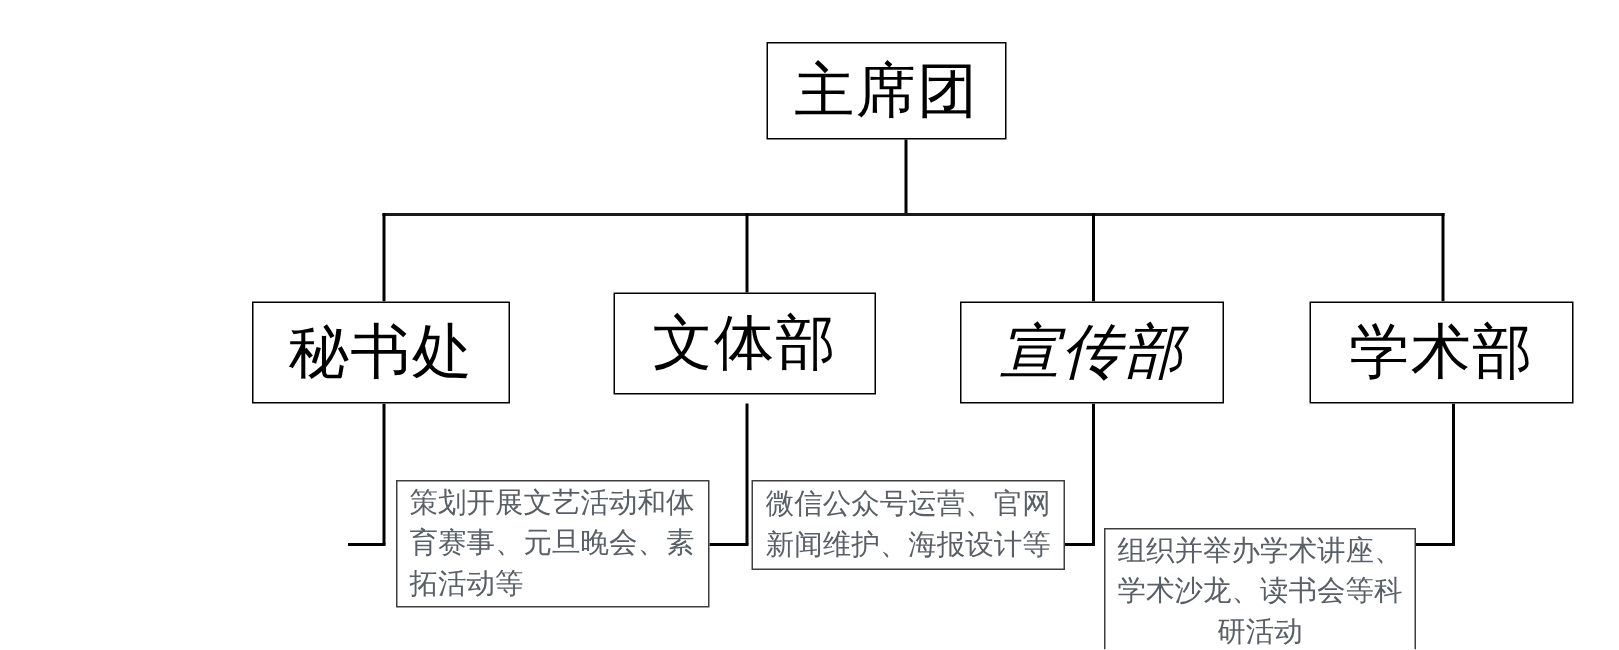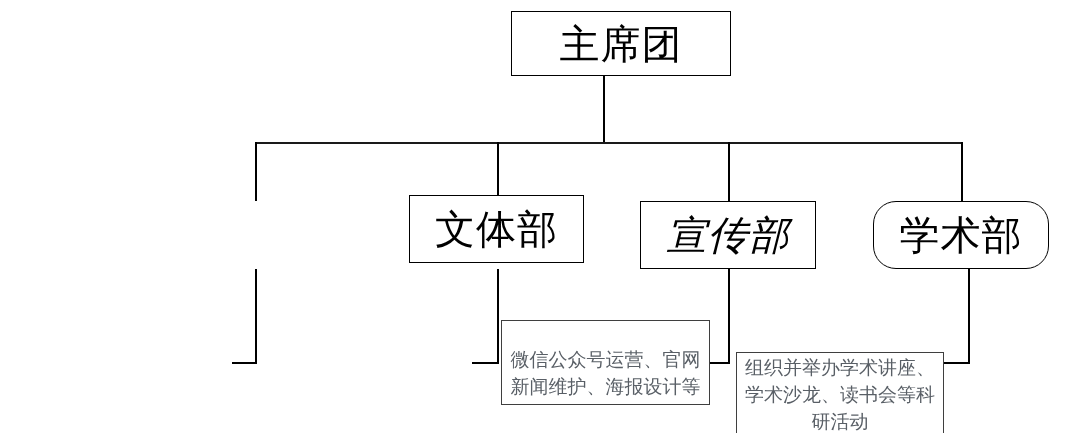--- a/index.html
+++ b/index.html
@@ -75,59 +75,65 @@
     height: 1.6px;
     background: #1a1a1a;
     z-index: 1;
   }
 </style>
 </head>
 <body>
 
 <div id="chart-root">
 
-  <div class="node-box" style="left:511px; top:11px; width:220px; height:65px;">
+  <div class="node-box" style="left:511px; top:28px; width:160px; height:65px;">
     <span class="node-title">主席团</span>
   </div>
 
   <div class="ln-v" style="left:603px; top:76px; height:67px;"></div>
 
   <div class="ln-bus" style="left:255px; top:142px; width:708px;"></div>
 
   <div class="ln-v" style="left:255px; top:142px; height:59px;"></div>
   <div class="ln-v" style="left:497px; top:142px; height:59px;"></div>
   <div class="ln-v" style="left:728px; top:142px; height:59px;"></div>
   <div class="ln-v" style="left:961px; top:142px; height:59px;"></div>
 
+  <div class="node-box" style="left:168px; top:201px; width:172px; height:68px;">
+    <span class="node-title">秘书处</span>
+  </div>
 
   <div class="node-box" style="left:409px; top:195px; width:175px; height:68px;">
     <span class="node-title">文体部</span>
   </div>
 
   <div class="node-box" style="left:640px; top:201px; width:176px; height:68px;font-style:italic;">
     <span class="node-title">宣传部</span>
   </div>
 
-  <div class="node-box" style="left:873px; top:201px; width:176px; height:68px;border-radius:23px;">
+  <div class="node-box" style="left:873px; top:201px; width:176px; height:68px;">
     <span class="node-title">学术部</span>
   </div>
 
   <div class="ln-v" style="left:255px; top:269px; height:94px;"></div>
   <div class="ln-v" style="left:497px; top:269px; height:94px;"></div>
   <div class="ln-v" style="left:728px; top:269px; height:94px;"></div>
   <div class="ln-v" style="left:968px; top:269px; height:94px;"></div>
 
   <div class="ln-h" style="left:232px; top:362px; width:25px;"></div>
   <div class="ln-h" style="left:472px; top:362px; width:27px;"></div>
   <div class="ln-h" style="left:709px; top:362px; width:21px;"></div>
   <div class="ln-h" style="left:943px; top:362px; width:27px;"></div>
 
 
+  <div class="desc-box desc-left" style="left:264px; top:320px; width:209px; height:85px;">
+    <span class="desc-text">策划开展文艺活动和体育赛事、元旦晚会、素拓活动等</span>
+  </div>
 
-  <div class="desc-box desc-center" style="left:501px; top:320px; width:209px; height:85px;align-items:flex-end;">
+  <div class="desc-box desc-center" style="left:501px; top:320px; width:209px; height:60px;">
     <span class="desc-text">微信公众号运营、官网新闻维护、海报设计等</span>
   </div>
 
   <div class="desc-box desc-center" style="left:736px; top:326px; width:208px; height:85px;margin-top:26px;">
     <span class="desc-text">组织并举办学术讲座、学术沙龙、读书会等科研活动</span>
   </div>
 
 </div>
 
 </body></html>

